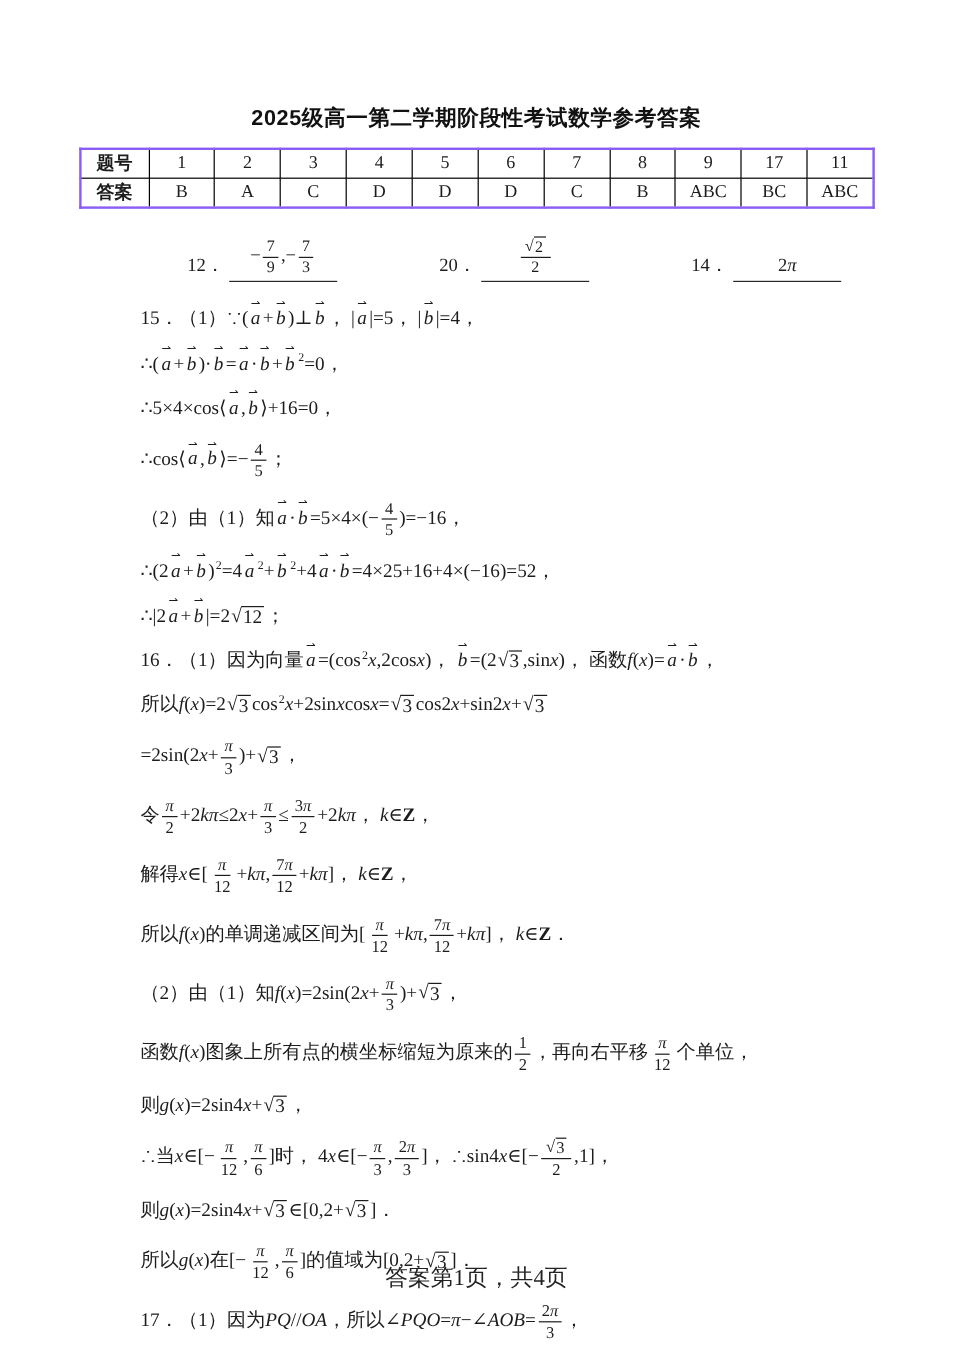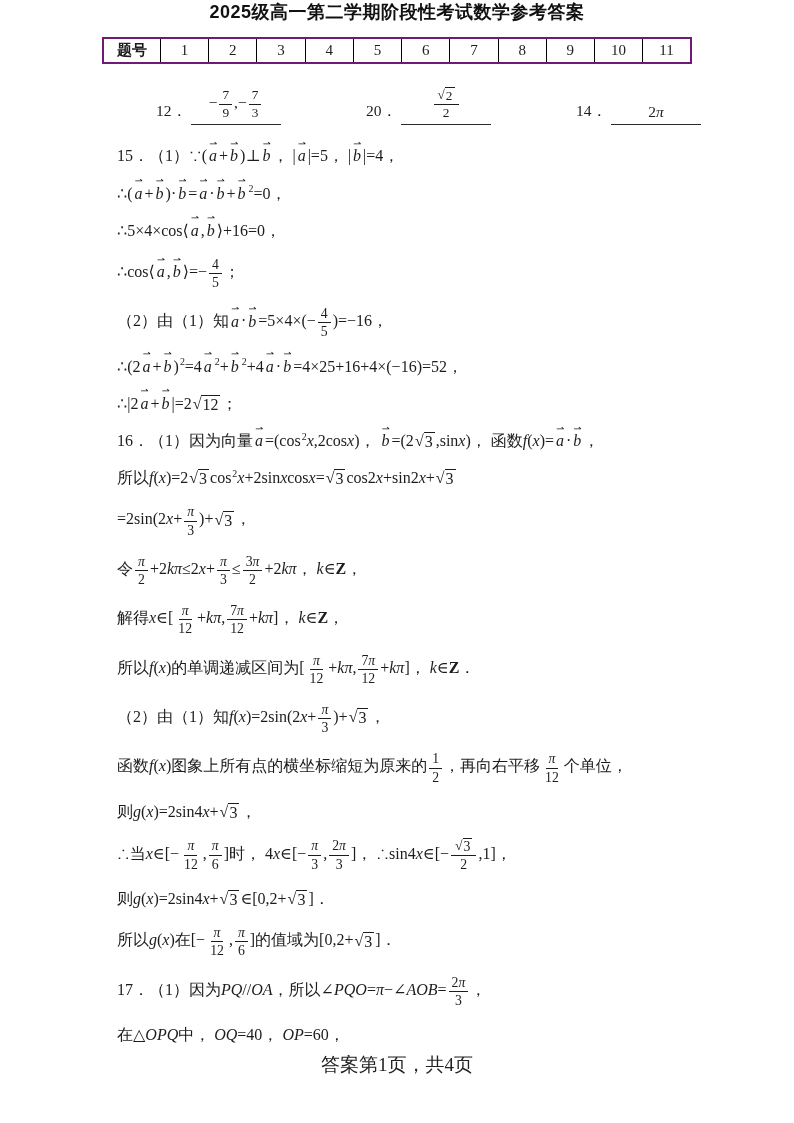--- a/index.html
+++ b/index.html
@@ -2,28 +2,28 @@
 <html><head>
 <meta charset="utf-8">
 <style>
   html,body{margin:0;padding:0;}
   body{
     width:794px;height:1123px;background:#ffffff;position:relative;
     font-family:"Liberation Serif","DejaVu Serif",serif;color:#1c1c1c;
     overflow:hidden;
   }
   .page-title{
-    margin:0;text-align:center;
+    margin:0;padding-top:86px;text-align:center;
     font-family:"Liberation Sans","DejaVu Sans",sans-serif;
     font-size:18px;font-weight:bold;color:#111;letter-spacing:0.5px;
   }
   
   .ans-table{
     border-collapse:collapse;margin:13px auto 0 auto;
-    border:2px solid #701a75;table-layout:fixed;width:590px;
+    border:2px solid #8b5cf6;table-layout:fixed;width:663px;
   }
   .ans-table td{
     border:1px solid #000;text-align:center;height:23px;padding:0;
     font-size:15px;font-family:"Liberation Serif","DejaVu Serif",serif;
   }
   .ans-table td.hdr{
     font-family:"Liberation Sans","DejaVu Sans",sans-serif;
     font-weight:bold;font-size:15px;width:56px;
   }
   
@@ -75,22 +75,36 @@
         <td class="hdr">题号</td>
         <td>1</td>
         <td>2</td>
         <td>3</td>
         <td>4</td>
         <td>5</td>
         <td>6</td>
         <td>7</td>
         <td>8</td>
         <td>9</td>
-        <td>10</td>
+        <td>17</td>
         <td>11</td>
+      </tr>
+      <tr>
+        <td class="hdr">答案</td>
+        <td>B</td>
+        <td>A</td>
+        <td>C</td>
+        <td>D</td>
+        <td>D</td>
+        <td>D</td>
+        <td>C</td>
+        <td>B</td>
+        <td>ABC</td>
+        <td>BC</td>
+        <td>ABC</td>
       </tr>
     </tbody>
 </table>
 
 <div class="content">
   <div class="blank-row">
       <span class="blank-item">
         <span class="blank-label">12．</span>
         <span class="blank">−<span class="frac">
             <span class="num">7</span>

